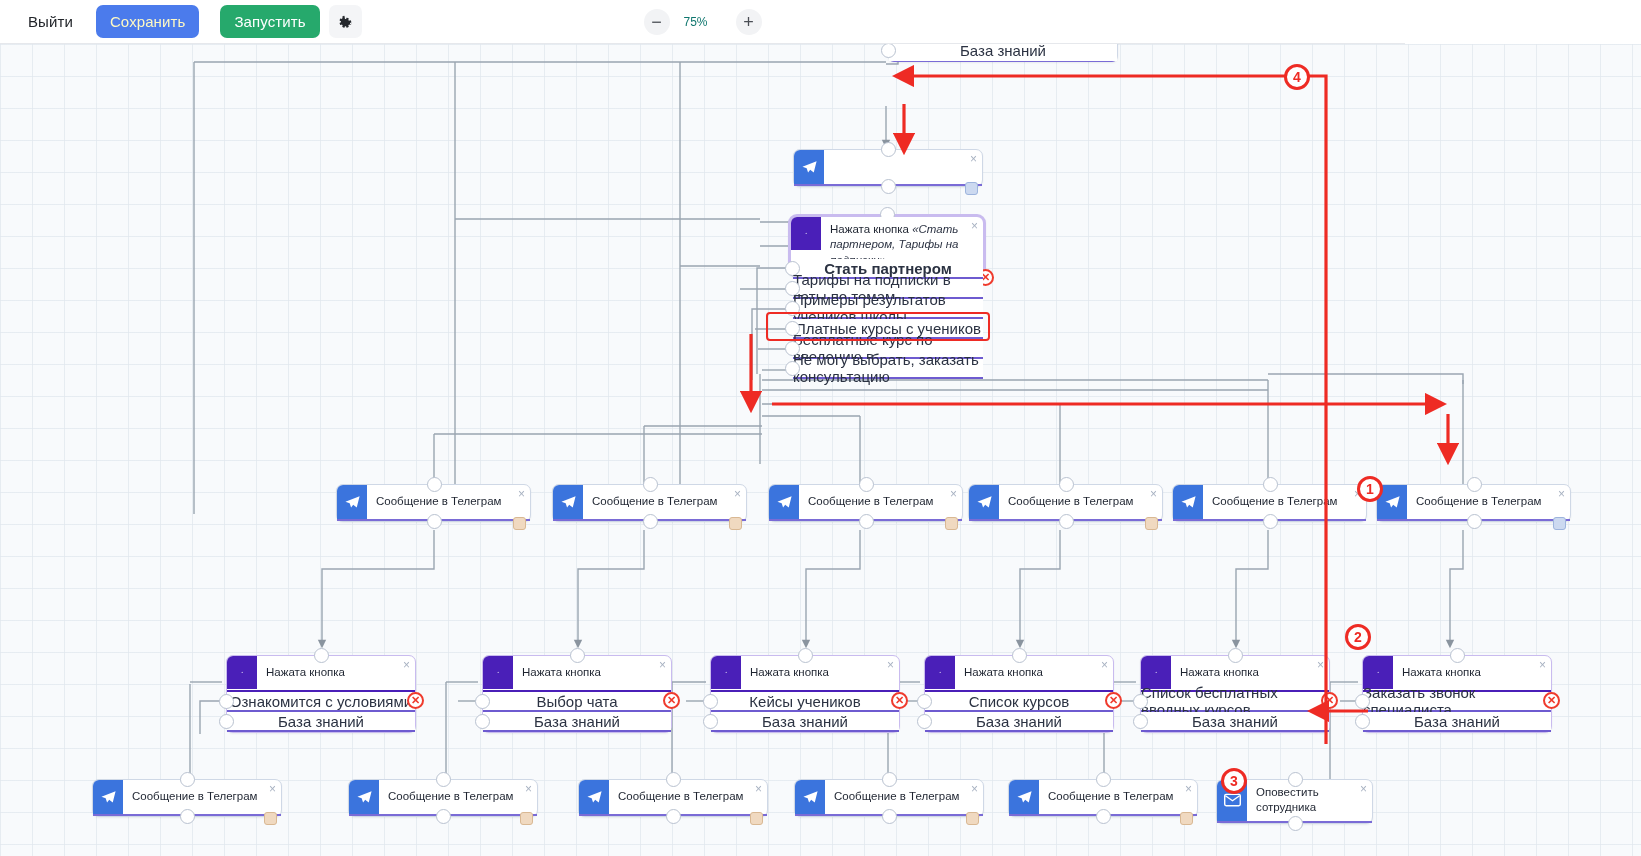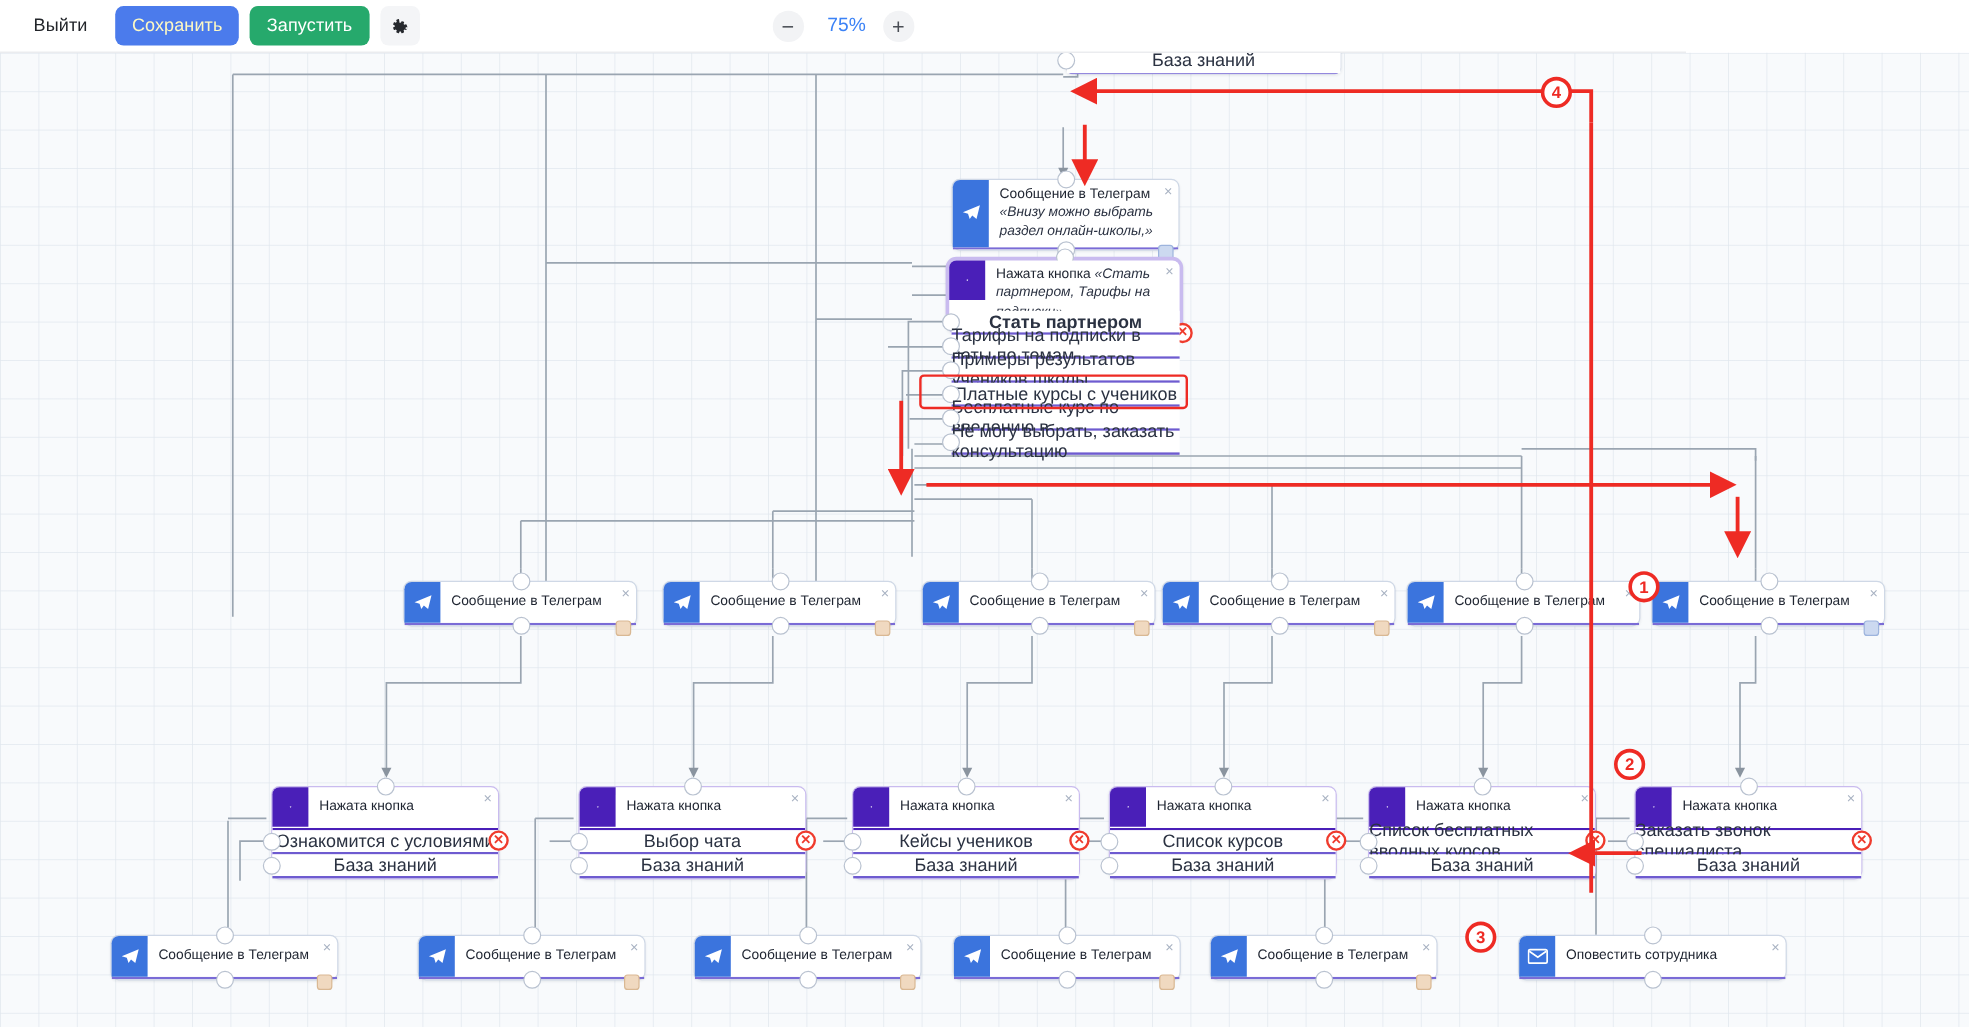--- a/index.html
+++ b/index.html
@@ -23,38 +23,38 @@
   .tb-left { display: flex; align-items: center; gap: 9px; padding-left: 14px; }
   .btn {
     height: 33px; border-radius: 7px;
     display: inline-flex; align-items: center; justify-content: center;
     padding: 0 14px;
     font-size: 15px; letter-spacing: .1px;
     cursor: pointer; border: none; white-space: nowrap;
   }
   .btn-exit { background: #ffffff; color: #22252a; }
   .btn-save { background: #4b7bec; color: #fef9c3; }
-  .btn-run  { background: #26a96c; color: #fff; }
+  .btn-run  { background: #26a96c; color: #fff; margin-left: 12px; }
   .btn-gear {
     width: 33px; height: 33px; padding: 0;
     background: #f4f5f7; color: #26292e; border-radius: 7px;
     font-size: 15px;
   }
   .tb-zoom {
     position: absolute; left: 50%; transform: translateX(-50%);
     display: flex; align-items: center; gap: 14px;
   }
   .zbtn {
     width: 26px; height: 26px; border-radius: 50%;
     background: #f2f3f5; color: #4a4e55;
     display: flex; align-items: center; justify-content: center;
     font-size: 18px; line-height: 1; cursor: pointer; border: none;
     font-family: "Liberation Sans", sans-serif;
   }
-  .zlevel { font-size: 16px; color: #3b82f6; min-width: 38px; text-align: right; }
+  .zlevel { font-size: 12px; color: #0f766e; min-width: 38px; text-align: left; }
 
   
   .canvas {
     position: absolute; left: 0; top: 44px;
     width: 1641px; height: 812px;
     background: #f8fafc;
     background-image:
       linear-gradient(to right, rgba(225,231,238,.75) 1px, transparent 1px),
       linear-gradient(to bottom, rgba(225,231,238,.75) 1px, transparent 1px);
     background-size: 32px 32px;
@@ -298,24 +298,20 @@
     </div>
 
     <div class="node tgnode" style="left:793px; top:105px; width:190px;">
       <span class="port top"></span>
       <div class="node-head">
         <div class="node-icon tg">
           <svg width="17" height="17" viewBox="0 0 24 24">
               <path fill="#fff" d="M22 3L2 11l6 2 2 6 3-4 5 4 4-16z"></path>
             </svg>
         </div>
-        <div class="node-title">
-          <span><span>Сообщение в Телеграм</span>
-          <i class="em">«Внизу можно выбрать раздел онлайн-школы,»</i></span>
-        </div>
         <span class="x-close">×</span>
       </div>
       <span class="port bot"></span>
       <span class="mini-badge blue"></span>
     </div>
 
     <div class="node purple" style="left:788px; top:170px; width:198px; background:#ede9fb; border-width:4px; border-color:#c9bbef; border-radius:9px; padding:0;">
       <span class="port top" style="top:-11px;"></span>
       <div class="node-head" style="background:#fff;margin:-1px;border-radius:6px 6px 0 0;">
         <div class="node-icon btn">
@@ -684,21 +680,21 @@
           </div>
         <div class="node-title">
             <span>Сообщение в Телеграм</span>
           </div>
         <span class="x-close">×</span>
       </div>
       <span class="port bot"></span>
       <span class="mini-badge"></span>
     </div>
 
-    <div class="node tgnode" style="left:1265px; top:735px; width:224px;">
+    <div class="node tgnode" style="left:1216px; top:735px; width:157px;">
       <span class="port top"></span>
       <div class="node-head">
         <div class="node-icon mail">
           <svg width="17" height="14" viewBox="0 0 24 18">
               <rect x="1" y="1" width="22" height="16" rx="2" fill="none" stroke="#fff" stroke-width="2"></rect>
               <path d="M2 3l10 7 10-7" fill="none" stroke="#fff" stroke-width="2"></path>
             </svg>
         </div>
         <div class="node-title">
             <span>Оповестить сотрудника</span>

